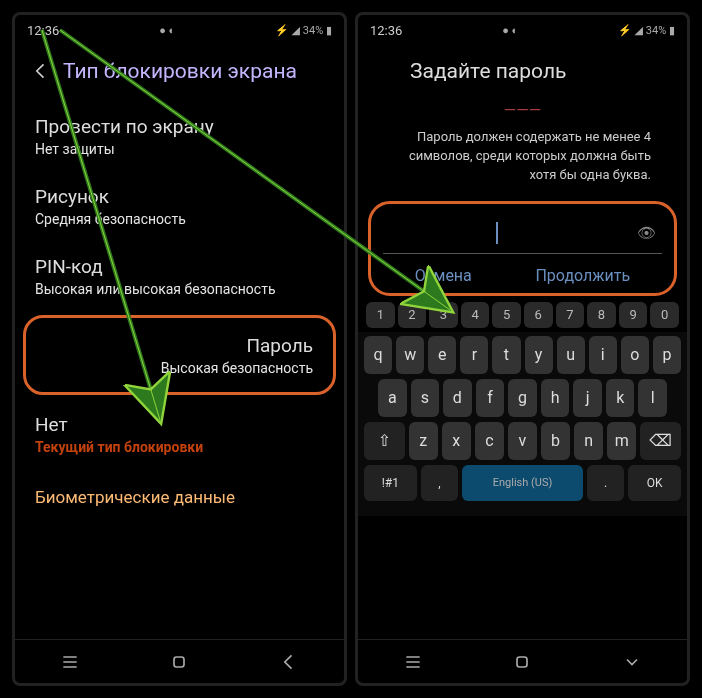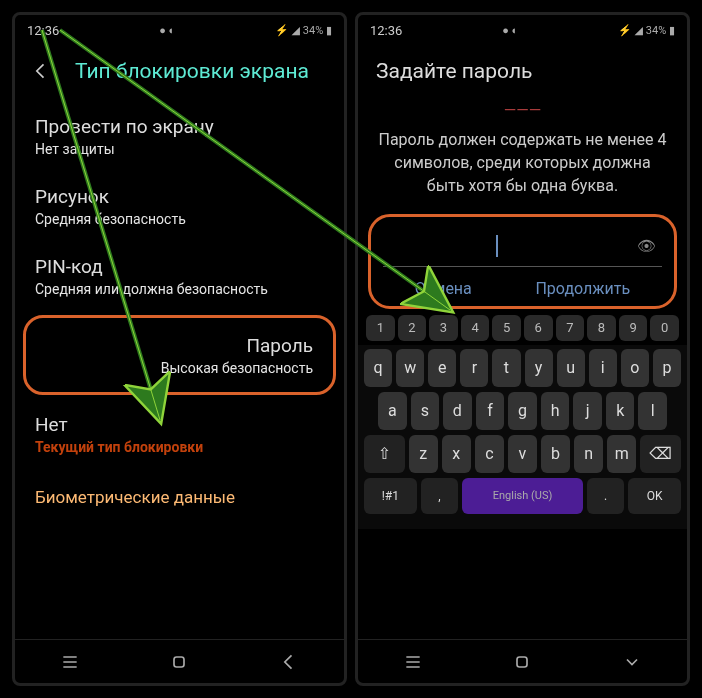--- a/index.html
+++ b/index.html
@@ -4,50 +4,50 @@
 <style>
   * { margin:0; padding:0; box-sizing:border-box; }
   body { background:#0a0a0a; font-family:-apple-system,Roboto,Arial,sans-serif; width:702px; height:698px; overflow:hidden; filter:blur(0.6px); }
   .stage { position:relative; width:702px; height:698px; background:#000; padding:12px; }
   .phones { display:flex; gap:8px; height:100%; }
   .phone { flex:1; background:#000; border:3px solid #222; border-radius:8px; position:relative; overflow:hidden; display:flex; flex-direction:column; }
   .statusbar { height:30px; display:flex; align-items:center; justify-content:space-between; padding:0 12px; color:#ccc; font-size:13px; }
   .status-icons { display:flex; gap:4px; font-size:11px; color:#aaa; }
   .header { display:flex; align-items:center; padding:14px 16px 18px; color:#eee; }
   .back-arrow { width:20px; height:20px; margin-right:12px; }
-  .header-title { font-size:21px; color:#5eead4;margin-left:12px; }
-  .header-title2 { font-size:21px; color:#ddd; padding:14px 18px 10px; }
+  .header-title { font-size:21px; color:#c4b5fd; }
+  .header-title2 { font-size:21px; color:#ddd; padding:14px 18px 10px;margin-left:34px; }
   .list { flex:1; }
   .item { padding:14px 20px; }
   .item-title { font-size:19px; color:#ddd; margin-bottom:3px; }
   .item-sub { font-size:14px; color:#e5e5e5; }
   .item-sub.blue { color:#c2410c;font-weight:bold; }
   .highlight { border:3px solid #d9622b; border-radius:20px; padding:16px 20px; margin:4px 8px;text-align:right; }
   .section-hdr { padding:18px 20px 6px; font-size:17px; color:#fdba74; }
   .navbar { height:44px; display:flex; justify-content:space-around; align-items:center; color:#888; margin-top:auto; border-top:1px solid #222; }
   .nav-icon { width:20px; height:20px; }
   
   .hint-red { color:#a83b3b; text-align:center; font-size:16px; padding:8px 0 4px; }
-  .hint-text { color:#ccc; text-align:center; font-size:16px; line-height:1.45; padding:4px 20px 10px; }
+  .hint-text { color:#ccc; text-align:right; font-size:13px; line-height:1.45; padding:4px 36px 10px; }
   .input-block { border:3px solid #d9622b; border-radius:22px; margin:6px 10px 0; padding:10px 12px 0; }
   .pwd-field { height:40px; display:flex; align-items:center; justify-content:space-between; border-bottom:1px solid #555; padding:0 6px; }
   .cursor { width:2px; height:22px; background:#6a8fbf; margin-left:40%; }
   .eye { color:#888; font-size:15px; }
   .btn-row { display:flex; justify-content:space-around; padding:12px 0 8px; }
   .btn { color:#6a8fbf; font-size:16px; }
   .numrow { display:flex; gap:3px; padding:6px 8px 4px; }
   .numkey { flex:1; height:26px; background:#2a2a2a; border-radius:6px; display:flex; align-items:center; justify-content:center; color:#bbb; font-size:13px; }
   .keyboard { padding:4px 6px 10px; background:#0a0a0a; }
   .krow { display:flex; gap:4px; margin-bottom:5px; justify-content:center; }
   .key { flex:1; height:38px; background:#333; border-radius:6px; display:flex; align-items:center; justify-content:center; color:#ddd; font-size:16px; }
   .key.dark { background:#222; }
   .key.wide { flex:1.4; }
   .space-row { display:flex; gap:4px; }
   .space-row .key { height:36px; font-size:12px; }
-  .space { flex:3.2; background:#4c1d95; }
+  .space { flex:3.2; background:#0c4a6e; }
   svg { display:block; }
   .arrows { position:absolute; top:0; left:0; width:702px; height:698px; pointer-events:none; }
 </style>
 </head>
 <body>
 
 <div class="stage">
   <div class="phones">
 
     <div class="phone">
@@ -66,21 +66,21 @@
         <div class="item">
           <div class="item-title">Провести по экрану</div>
           <div class="item-sub">Нет защиты</div>
         </div>
         <div class="item">
           <div class="item-title">Рисунок</div>
           <div class="item-sub">Средняя безопасность</div>
         </div>
         <div class="item">
           <div class="item-title">PIN-код</div>
-          <div class="item-sub">Средняя или должна безопасность</div>
+          <div class="item-sub">Высокая или высокая безопасность</div>
         </div>
         <div class="highlight">
           <div class="item-title">Пароль</div>
           <div class="item-sub">Высокая безопасность</div>
         </div>
         <div class="item">
           <div class="item-title">Нет</div>
           <div class="item-sub blue">Текущий тип блокировки</div>
         </div>
         <div class="section-hdr">Биометрические данные</div>

